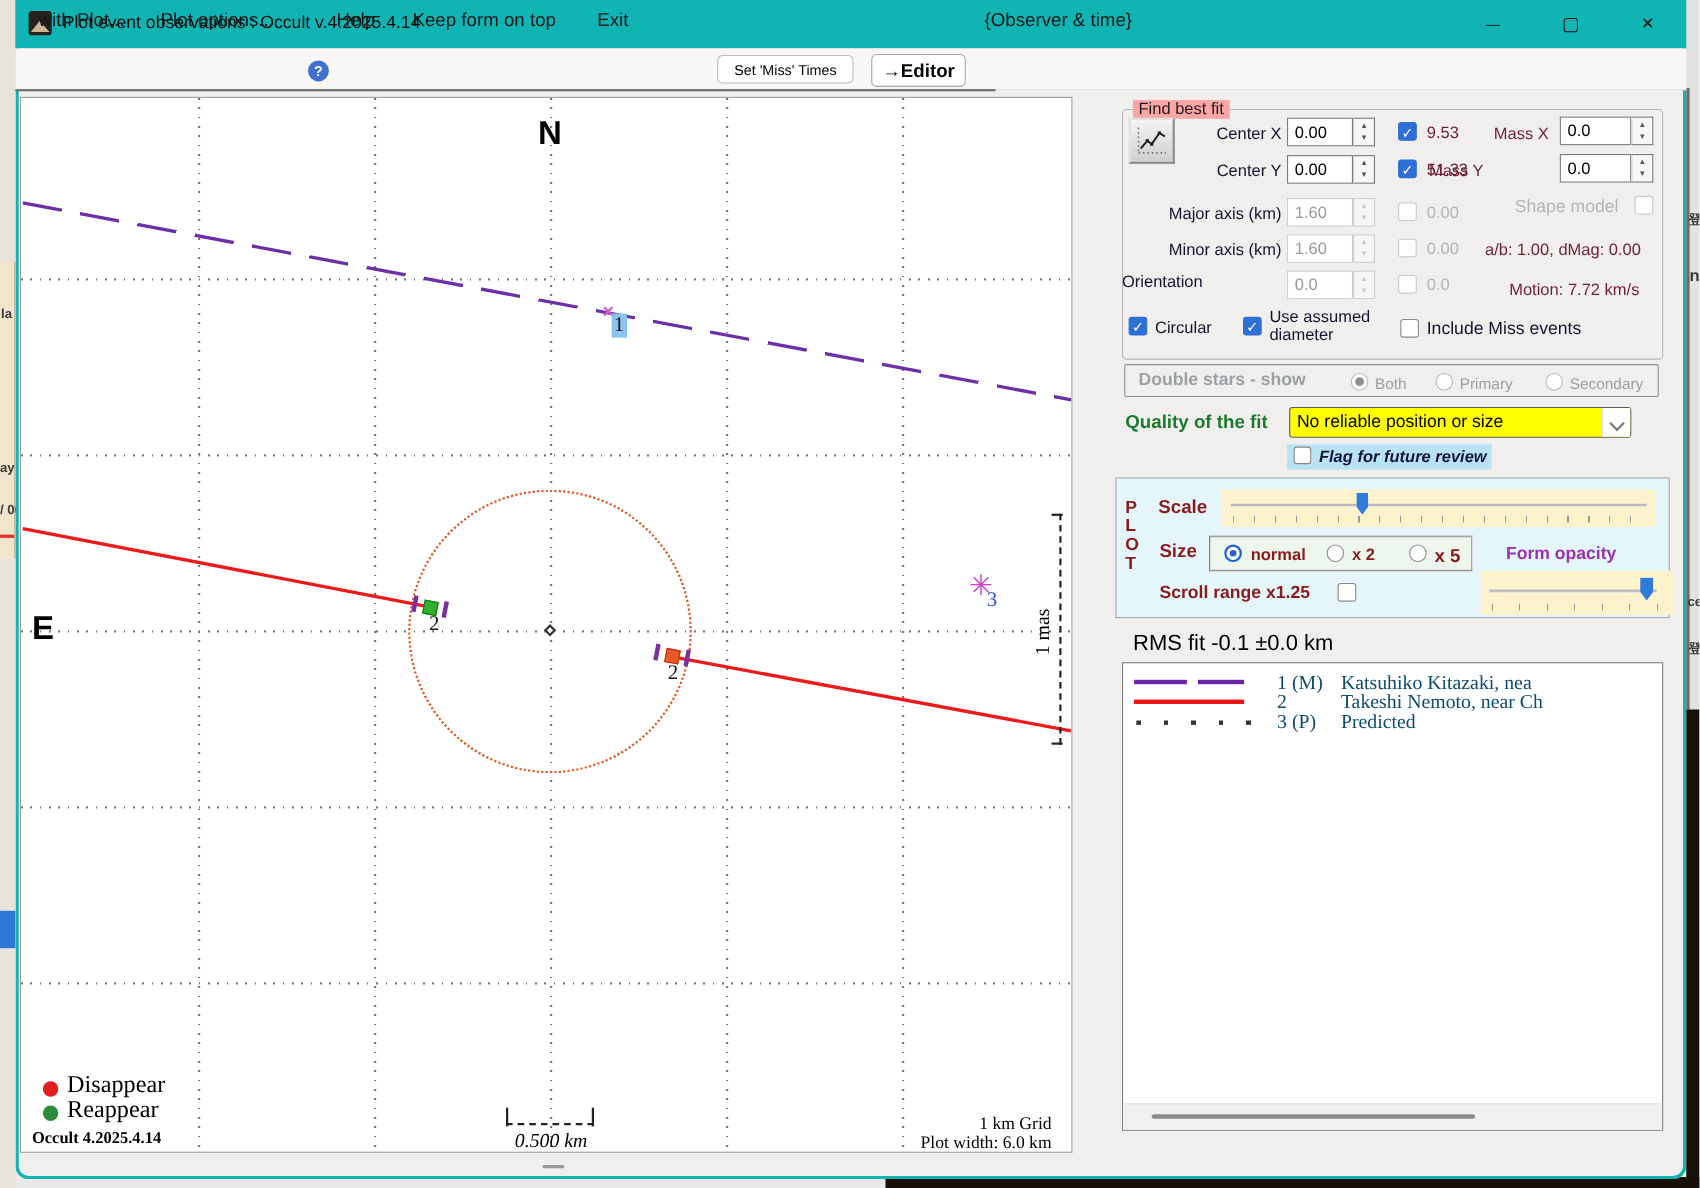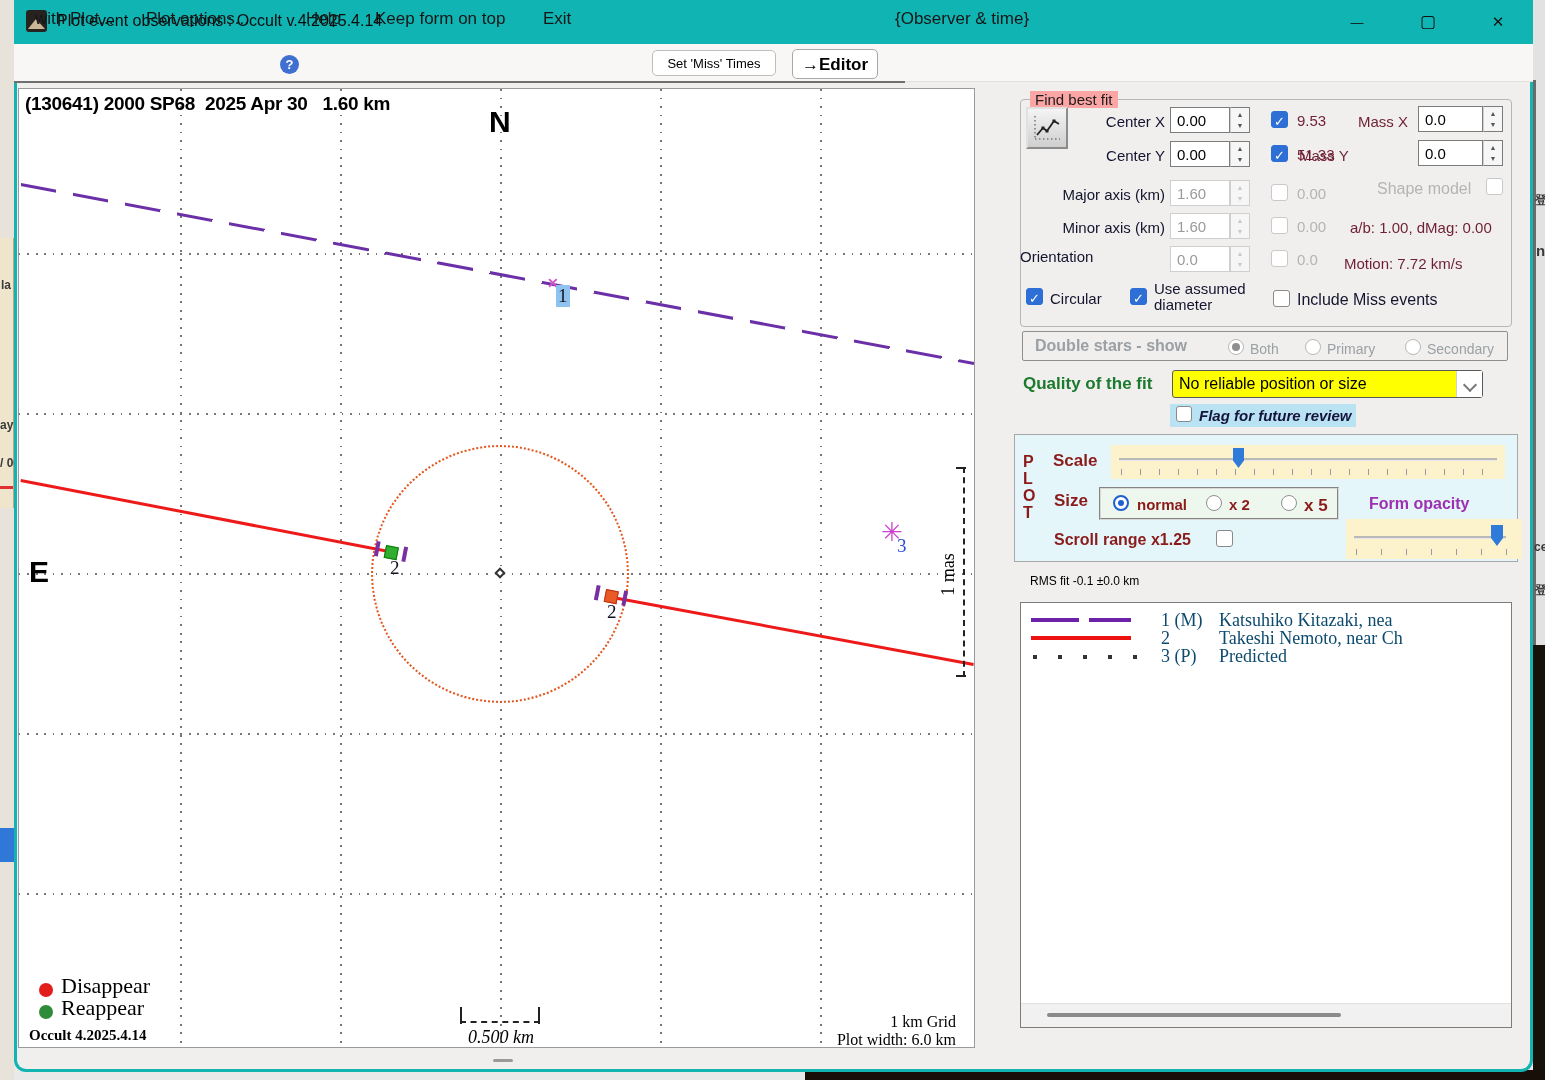--- a/index.html
+++ b/index.html
@@ -141,21 +141,20 @@
   <div class="abs gridv" style="left:321px;top:0;height:960px"></div>
   <div class="abs gridv" style="left:481px;top:0;height:960px"></div>
   <div class="abs gridv" style="left:641px;top:0;height:960px"></div>
   <div class="abs gridv" style="left:801px;top:0;height:960px"></div>
   <div class="abs gridh" style="top:164px;left:0;width:957px"></div>
   <div class="abs gridh" style="top:324px;left:0;width:957px"></div>
   <div class="abs gridh" style="top:484px;left:0;width:957px"></div>
   <div class="abs gridh" style="top:644px;left:0;width:957px"></div>
   <div class="abs gridh" style="top:804px;left:0;width:957px"></div>
 
-  <span class="abs ptitle" style="left:6px;top:4px">(130641) 2000 SP68  2025 Apr 30   1.60 km</span>
   <span class="abs compass" style="left:470px;top:16px">N</span>
   <span class="abs compass" style="left:10px;top:466px">E</span>
 
   <div class="abs circle" style="left:352px;top:356px;width:258px;height:258px"></div>
   <div class="abs diamond" style="left:477px;top:480px"></div>
 
   <div class="abs chord-dash" style="left:2px;top:94px;width:970px;transform:rotate(10.64deg)"></div>
   <span class="abs xmark" style="left:528px;top:186px"></span>
   <span class="abs chordlabel" style="left:537px;top:196px;background:#8fc3ef;padding:0 2px">1</span>
 
@@ -259,21 +258,21 @@
 <span class="abs lbl maroon" style="left:1350px;top:219px">a/b: 1.00, dMag: 0.00</span>
 
 <span class="abs lbl" style="left:1020px;top:248px;width:145px;">Orientation</span>
 <div class="abs field dis" style="left:1170px;top:246px;width:60px;height:26px">0.0</div>
 <div class="abs spin dis" style="left:1230px;top:246px;width:20px;height:26px">
     <span class="au"></span>
     <span class="ad"></span>
   </div>
 <div class="abs cb dis" style="left:1271px;top:250px"></div>
 <span class="abs lbl graytxt" style="left:1297px;top:251px">0.0</span>
-<span class="abs lbl maroon" style="left:1344px;top:255px">Motion: 7.72 km/s</span>
+<span class="abs lbl maroon" style="left:1372px;top:255px">Motion: 7.72 km/s</span>
 
 <div class="abs cb checked" style="left:1026px;top:288px"></div>
 <span class="abs lbl" style="left:1050px;top:290px">Circular</span>
 <div class="abs cb checked" style="left:1130px;top:288px"></div>
 <span class="abs lbl" style="left:1154px;top:281px;line-height:16px">Use assumed
 diameter</span>
 <div class="abs cb" style="left:1273px;top:290px"></div>
 <span class="abs lbl" style="left:1297px;top:291px;font-size:16px">Include Miss events</span>
 
 <div class="abs group" style="left:1022px;top:331px;width:486px;height:30px;border-radius:2px;border-color:#8f8f8f"></div>
@@ -316,21 +315,21 @@
   <span class="abs purple" style="left:354px;top:60px;font-size:16px">Form opacity</span>
   <span class="abs dkred" style="left:39px;top:96px;font-size:16px">Scroll range x1.25</span>
   <div class="abs cb" style="left:201px;top:95px;width:17px;height:17px"></div>
   <div class="abs slider" style="left:331px;top:84px;width:176px;height:40px">
     <div class="abs track" style="left:8px;top:17px;width:152px"></div>
     <div class="abs thumb" style="left:145px;top:6px;width:12px;height:21px"></div>
     <div class="abs ticks" style="left:10px;top:30px;width:152px;height:6px;background:repeating-linear-gradient(90deg,#9a9a9a 0 1px,transparent 1px 25px)"></div>
   </div>
 </div>
 
-<span class="abs" style="left:1030px;top:574px;font-size:12px;color:#000">RMS fit -0.1 ±0.0 km</span>
+<span class="abs" style="left:1030px;top:574px;font-size:20px;color:#000">RMS fit -0.1 ±0.0 km</span>
 
 <div class="abs listbox" style="left:1020px;top:602px;width:492px;height:426px">
   <div class="abs" style="left:10px;top:15px;width:48px;height:4px;background:#6b21a8"></div>
   <div class="abs" style="left:68px;top:15px;width:42px;height:4px;background:#6b21a8"></div>
   <span class="abs mono" style="left:140px;top:7px">1 (M)</span>
   <span class="abs mono" style="left:198px;top:7px">Katsuhiko Kitazaki, nea</span>
 
   <div class="abs" style="left:10px;top:33px;width:100px;height:4px;background:#ee1111"></div>
   <span class="abs mono" style="left:140px;top:25px">2</span>
   <span class="abs mono" style="left:198px;top:25px">Takeshi Nemoto, near Ch</span>

